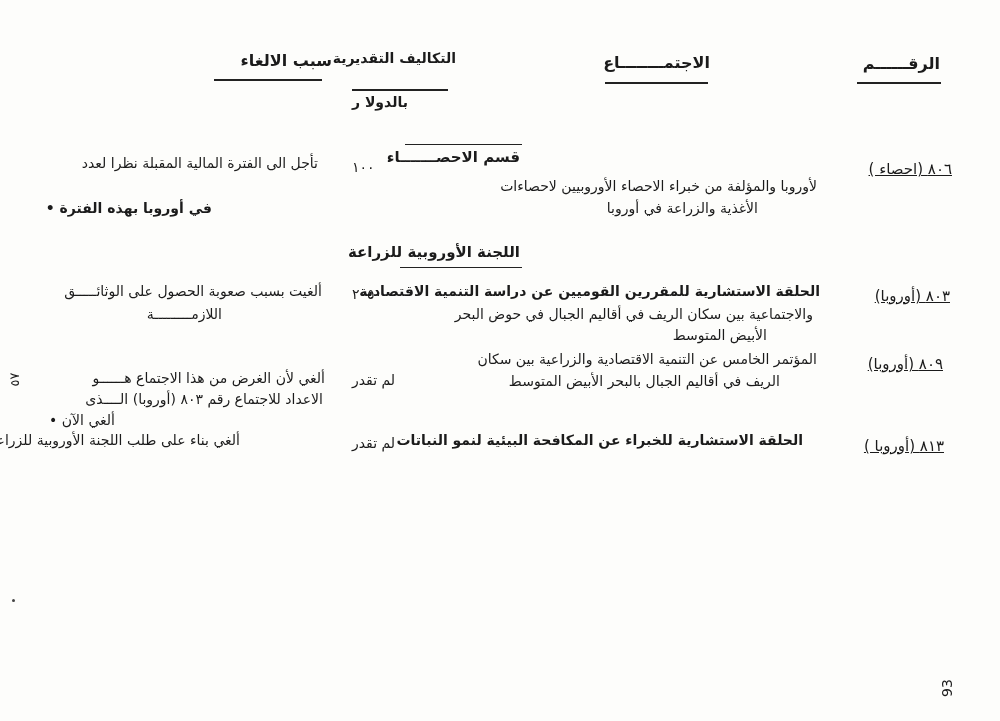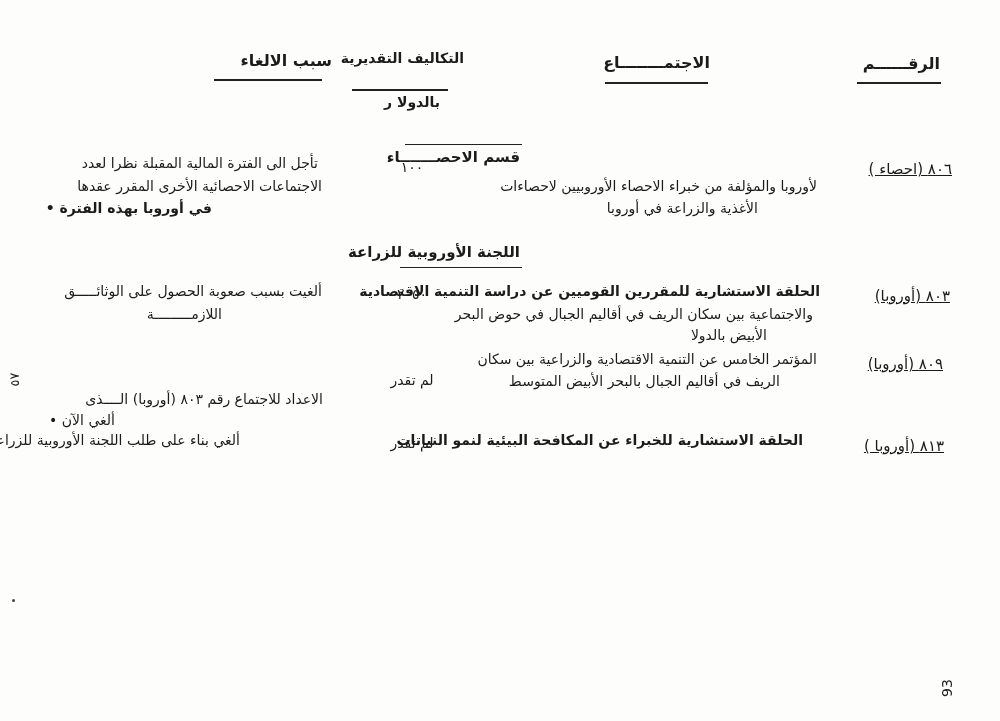--- a/index.html
+++ b/index.html
@@ -24,22 +24,22 @@
   .num{font-size:15px;text-decoration:underline;}
   .b{font-weight:bold;}
   .ul{
     position:absolute;
     height:2px;
     background:#222;
   }
   .thin{height:1px;}
   .costcell{
     position:absolute;
-    left:360px;width:104px;
-    text-align:center;
+    left:352px;width:104px;
+    text-align:left;
     direction:rtl;
     white-space:nowrap;
     font-size:14px;
   }
   .rot{
     position:absolute;
     transform:rotate(-90deg);
     transform-origin:center center;
     font-size:13px;
     direction:rtl;
@@ -71,38 +71,38 @@
   <div class="ul" style="left:214px;top:79px;width:108px;"></div>
 
   <div class="t sec" style="right:480px;top:120px;margin-top:28px;">قسم الاحصـــــــاء</div>
   <div class="ul thin" style="left:405px;top:144px;width:117px;"></div>
 
   <div class="t num" style="right:48px;top:160px;">٨٠٦ (احصاء )</div>
   <div class="t" style="right:183px;top:178px;">لأوروبا والمؤلفة من خبراء الاحصاء الأوروبيين لاحصاءات</div>
   <div class="t" style="right:242px;top:200px;">الأغذية والزراعة في أوروبا</div>
   <div class="costcell" style="top:159px;">١٠٠</div>
   <div class="t" style="right:682px;top:155px;">تأجل الى الفترة المالية المقبلة نظرا لعدد</div>
-  <div class="t" style="right:678px;top:178px;">الاجتماعات الاحصائية الأخرى المقرر عقدها</div>
   <div class="t b" style="right:788px;top:200px;">في أوروبا بهذه الفترة •</div>
 
   <div class="t sec" style="right:480px;top:243px;">اللجنة الأوروبية للزراعة</div>
   <div class="ul thin" style="left:400px;top:267px;width:122px;"></div>
 
   <div class="t num" style="right:50px;top:287px;">٨٠٣ (أوروبا)</div>
   <div class="t b" style="right:180px;top:283px;">الحلقة الاستشارية للمقررين القوميين عن دراسة التنمية الاقتصادية</div>
   <div class="t" style="right:187px;top:306px;">والاجتماعية بين سكان الريف في أقاليم الجبال في حوض البحر</div>
-  <div class="t" style="right:233px;top:327px;">الأبيض بالدولا</div>
+  <div class="t" style="right:233px;top:327px;">الأبيض المتوسط</div>
   <div class="costcell" style="top:286px;">٢٠٥٠</div>
   <div class="t" style="right:678px;top:283px;">ألغيت بسبب صعوبة الحصول على الوثائـــــق</div>
   <div class="t" style="right:778px;top:306px;">اللازمـــــــــة</div>
 
   <div class="t num" style="right:57px;top:355px;">٨٠٩ (أوروبا)</div>
   <div class="t" style="right:220px;top:373px;">الريف في أقاليم الجبال بالبحر الأبيض المتوسط</div>
   <div class="t" style="right:183px;top:351px;">المؤتمر الخامس عن التنمية الاقتصادية والزراعية بين سكان</div>
   <div class="costcell" style="top:372px;">لم تقدر</div>
+  <div class="t" style="right:675px;top:370px;">ألغي لأن الغرض من هذا الاجتماع هــــــو</div>
   <div class="t" style="right:677px;top:391px;">الاعداد للاجتماع رقم ٨٠٣ (أوروبا) الــــذى</div>
   <div class="t" style="right:885px;top:412px;">ألغي الآن •</div>
 
   <div class="t num" style="right:56px;top:437px;">٨١٣ (أوروبا )</div>
   <div class="t b" style="right:197px;top:432px;">الحلقة الاستشارية للخبراء عن المكافحة البيئية لنمو النباتات</div>
   <div class="costcell" style="top:435px;">لم تقدر</div>
   <div class="t" style="right:760px;top:432px;">ألغي بناء على طلب اللجنة الأوروبية للزراعة</div>
 
   <div class="rot" style="left:8px;top:372px;">٥٧</div>
   <div class="rot rot-ltr" style="left:938px;top:680px;">93</div>

